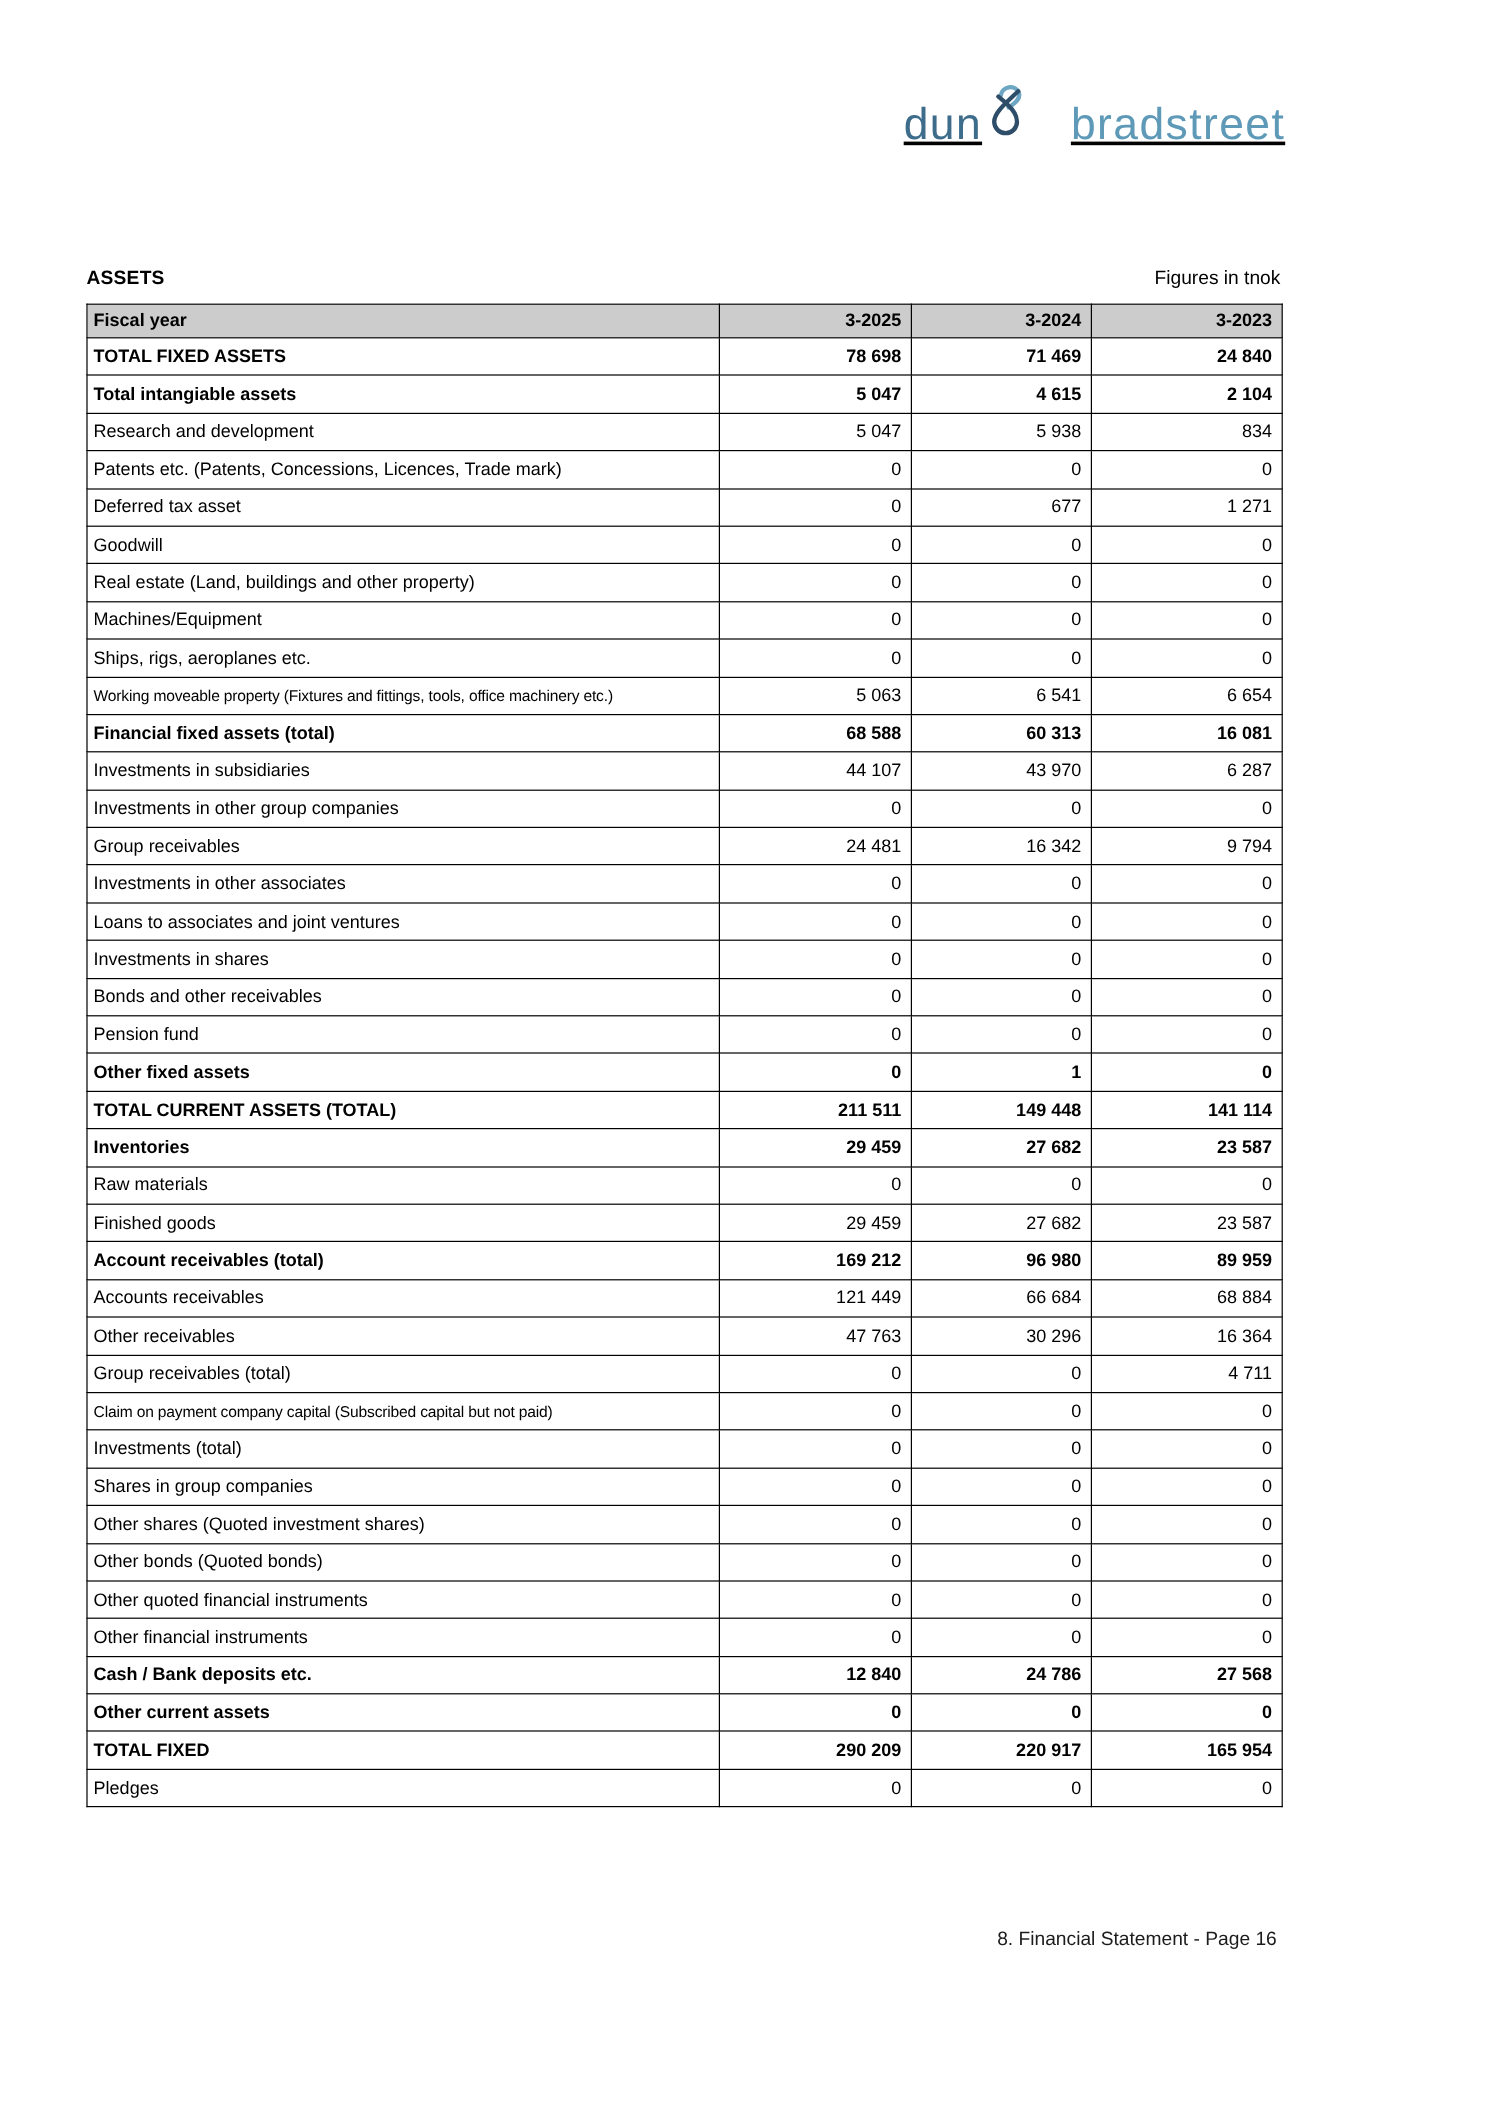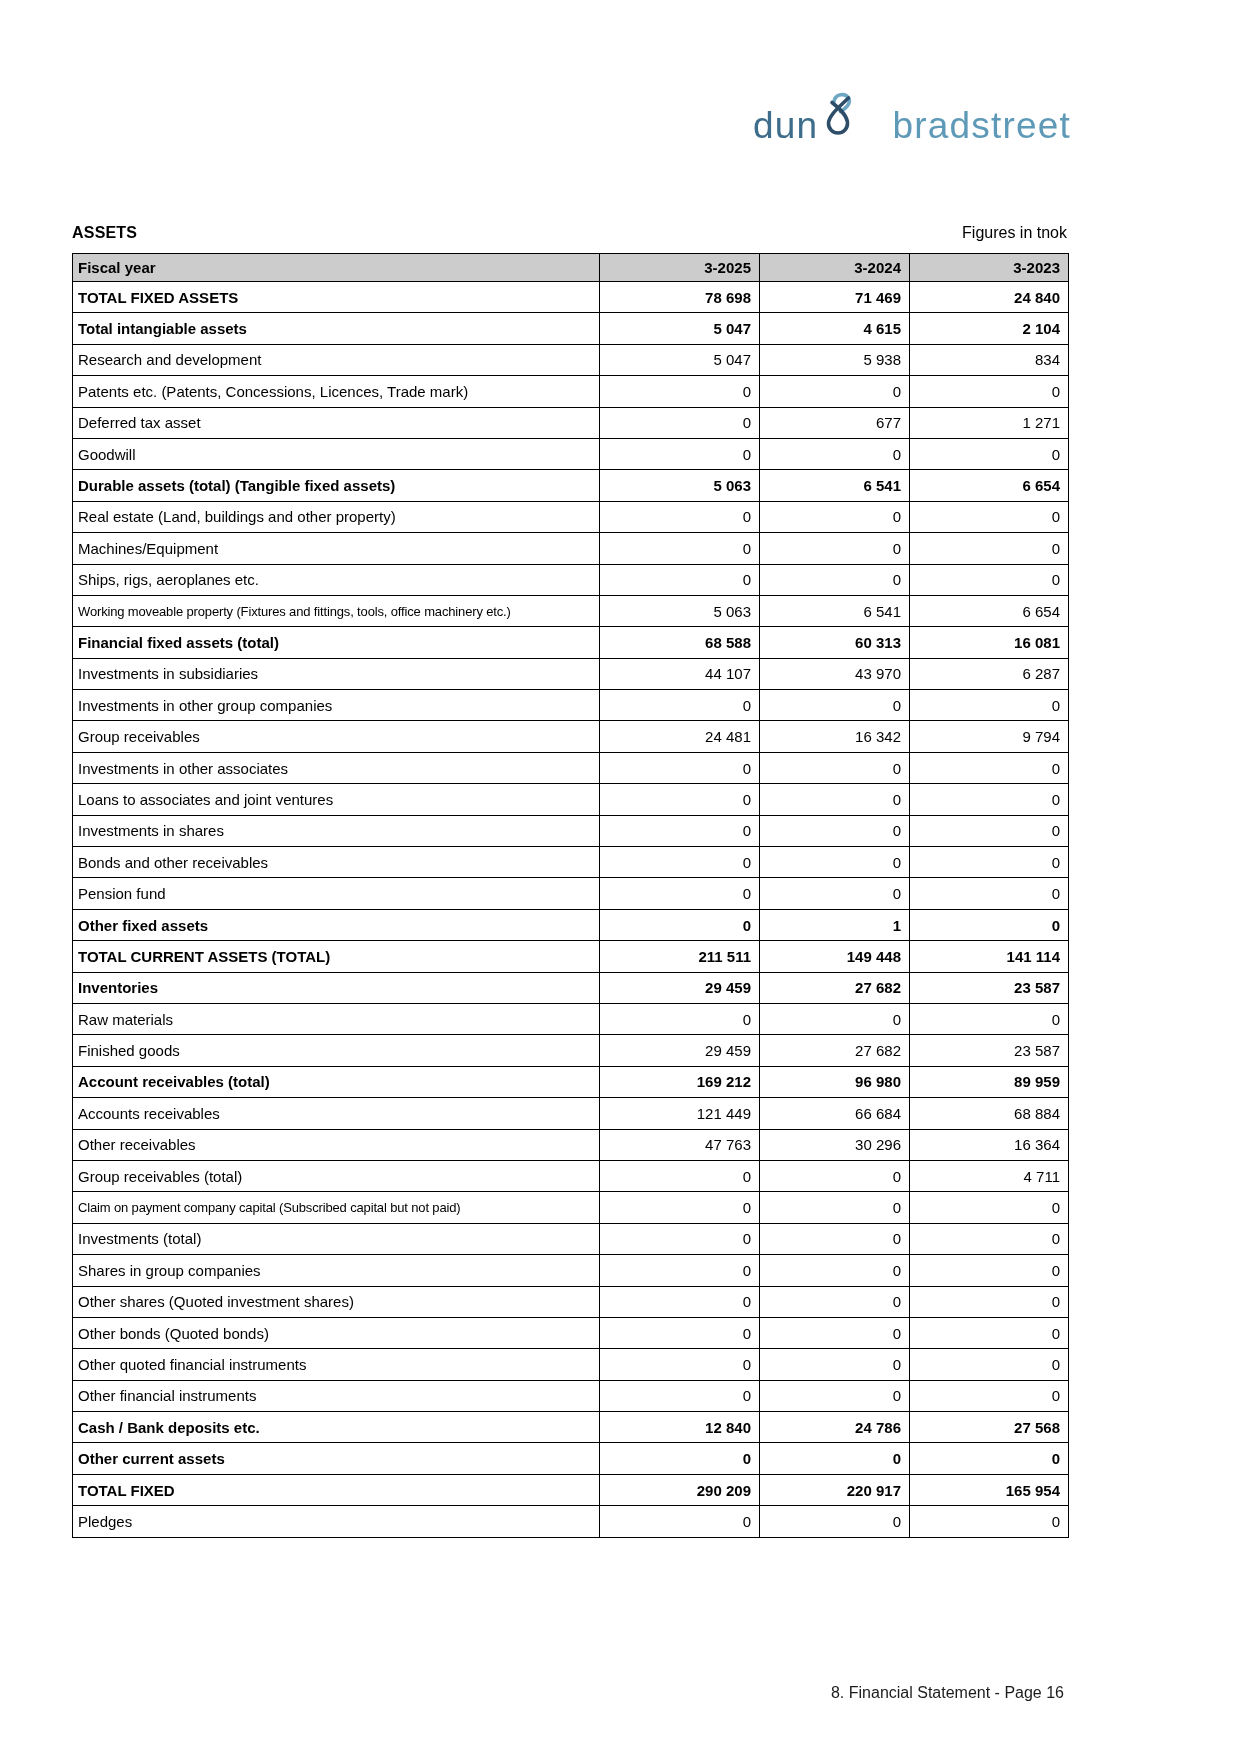--- a/index.html
+++ b/index.html
@@ -8,23 +8,23 @@
     width: 1241px; height: 1754px;
     font-family: "Liberation Sans", sans-serif;
     color: #000;
     position: relative;
   }
   .page { position: relative; width: 1241px; height: 1754px; background: #fff; overflow: hidden; }
 
   
   .logo {
     position: absolute;
-    top: 92px; left: 72px; width: 999px;
+    top: 70px; left: 72px; width: 999px;
     display: flex; justify-content: flex-end; align-items: baseline;
-    font-size: 37px; letter-spacing: 1.2px; font-weight: 400;
+    font-size: 37px; letter-spacing: 1.2px; font-weight: 400; text-decoration: underline;
   }
   .logo .dun  { color: #3e6d8c; }
   .logo .brad { color: #5e9ab8; margin-left: 34px; }
   .logo .amp-wrap { display: inline-block; width: 36px; height: 46px; margin: 0 1px -10px 3px; }
 
   
   .caption-row {
     position: absolute;
     top: 224px; left: 72px; width: 995px;
     display: flex; justify-content: space-between; align-items: flex-end;
@@ -52,21 +52,21 @@
   }
   table.assets tbody td { height: 31.4px; }
   .cell-label { text-align: left;  padding: 0 4px 0 5px; }
   .cell-num   { text-align: right; padding: 0 8px 0 2px; }
   tr.bold { font-weight: bold; }
   td.condensed { font-size: 13px; letter-spacing: -0.15px; }
 
   
   .footer {
     position: absolute;
-    top: 1684px; left: 72px; width: 992px;
+    top: 1608px; left: 72px; width: 992px;
     text-align: right;
     font-size: 16px; color: #1c1c1c;
   }
 </style>
 </head>
 <body>
 
 <div class="page">
 
   <div class="logo">
@@ -130,26 +130,20 @@
       <td class="cell-num">0</td>
       <td class="cell-num">677</td>
       <td class="cell-num">1 271</td>
     </tr>
         <tr>
       <td class="cell-label">Goodwill</td>
       <td class="cell-num">0</td>
       <td class="cell-num">0</td>
       <td class="cell-num">0</td>
     </tr>
-        <tr class="bold">
-      <td class="cell-label">Durable assets (total) (Tangible fixed assets)</td>
-      <td class="cell-num">5 063</td>
-      <td class="cell-num">6 541</td>
-      <td class="cell-num">6 654</td>
-    </tr>
         <tr>
       <td class="cell-label">Real estate (Land, buildings and other property)</td>
       <td class="cell-num">0</td>
       <td class="cell-num">0</td>
       <td class="cell-num">0</td>
     </tr>
         <tr>
       <td class="cell-label">Machines/Equipment</td>
       <td class="cell-num">0</td>
       <td class="cell-num">0</td>

